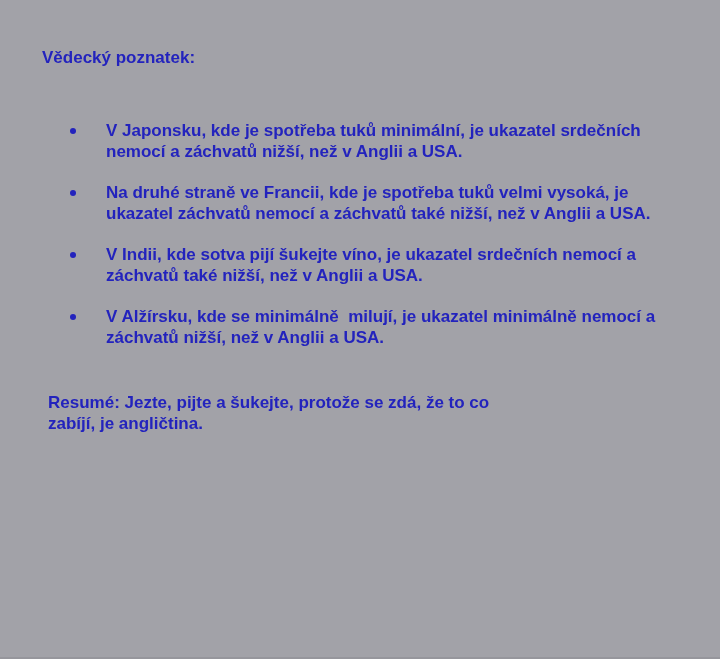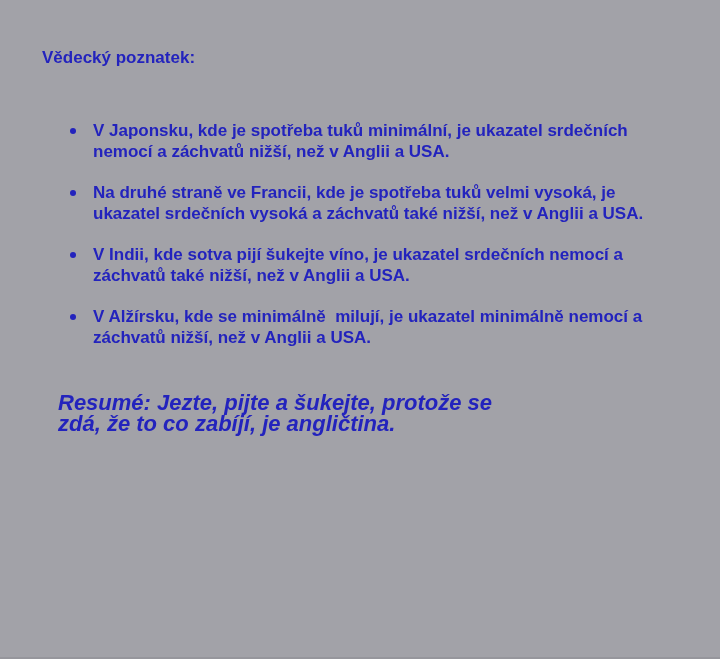--- a/index.html
+++ b/index.html
@@ -29,64 +29,64 @@
   }
   .bullet-list {
     list-style: none;
     margin: 52px 0 0 0;
     padding: 0 0 0 28px;
   }
   .bullet-list li {
     display: flex;
     align-items: flex-start;
     margin: 0 0 20px 0;
+    gap: 13px;
   }
   .bullet {
     flex: 0 0 auto;
     width: 6px;
     height: 6px;
     border-radius: 50%;
     background: #2323bd;
     margin: 8px 17px 0 0;
   }
   .li-text {
     display: block;
     max-width: 555px;
     font-size: 17px;
     line-height: 21px;
     font-weight: bold;
     color: #2323bd;
     white-space: pre-wrap;
   }
   .summary {
-    margin: 44px 0 0 16px;
+    margin: 44px 0 0 6px;
     max-width: 462px;
-    font-size: 22px;
+    font-size: 17px;
     line-height: 21px;
     font-weight: bold;
     color: #2323bd;
     white-space: pre-wrap;
-    font-style: italic;
   }
 </style>
 </head>
 <body style="background: rgb(162, 162, 168);">
 
 <div class="slide">
 
   <h1 class="title">Vědecký poznatek:</h1>
 
   <ul class="bullet-list">
     <li>
       <span class="bullet"></span>
       <span class="li-text">V Japonsku, kde je spotřeba tuků minimální, je ukazatel srdečních nemocí a záchvatů nižší, než v Anglii a USA.</span>
     </li>
     <li>
       <span class="bullet"></span>
-      <span class="li-text">Na druhé straně ve Francii, kde je spotřeba tuků velmi vysoká, je ukazatel srdečních vysoká a záchvatů také nižší, než v Anglii a USA.</span>
+      <span class="li-text">Na druhé straně ve Francii, kde je spotřeba tuků velmi vysoká, je ukazatel záchvatů nemocí a záchvatů také nižší, než v Anglii a USA.</span>
     </li>
     <li>
       <span class="bullet"></span>
       <span class="li-text">V Indii, kde sotva pijí šukejte víno, je ukazatel srdečních nemocí a záchvatů také nižší, než v Anglii a USA.</span>
     </li>
     <li>
       <span class="bullet"></span>
       <span class="li-text">V Alžírsku, kde se minimálně  milují, je ukazatel minimálně nemocí a záchvatů nižší, než v Anglii a USA.</span>
     </li>
   </ul>

